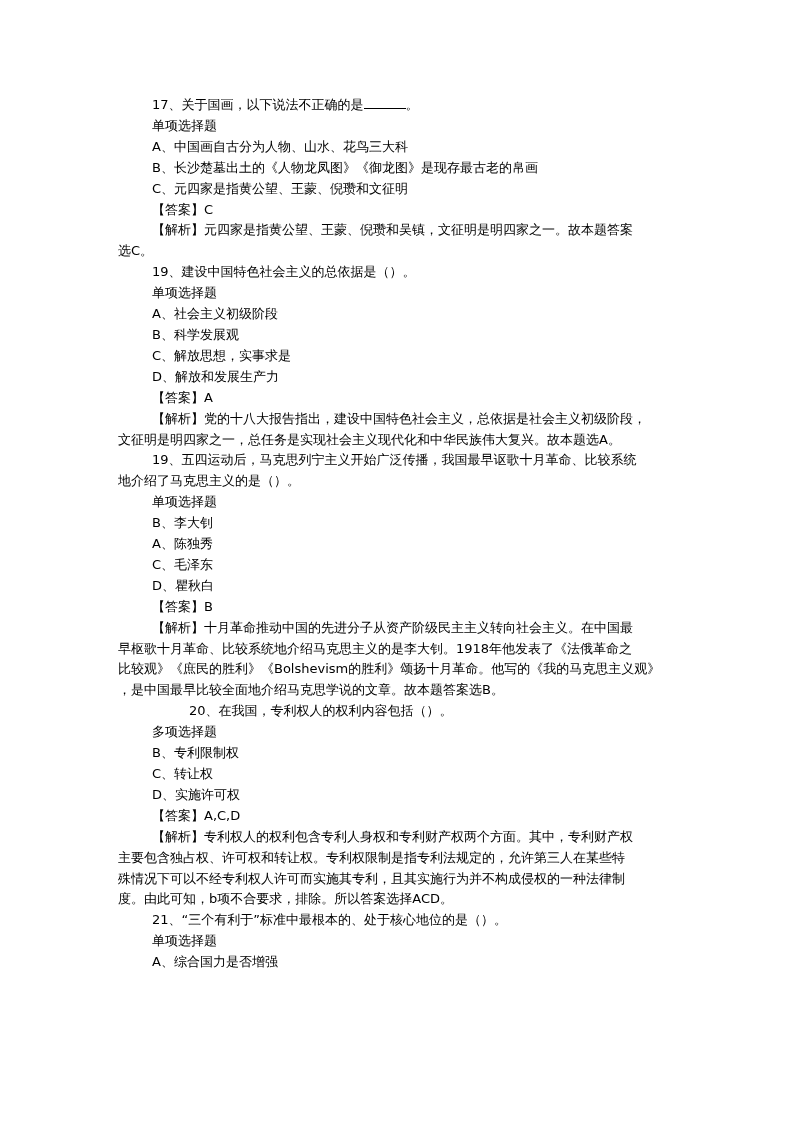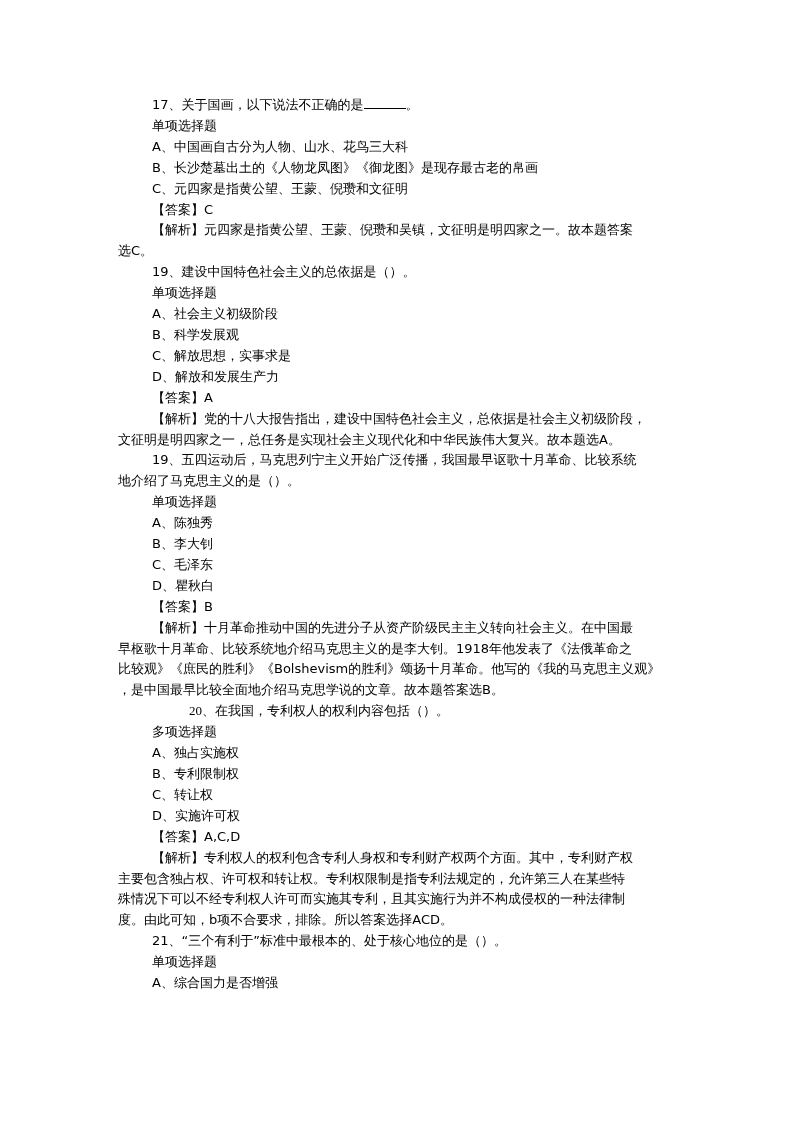--- a/index.html
+++ b/index.html
@@ -9,21 +9,21 @@
     left: 118px;
     top: 95px;
     width: 558px;
     font-family: "DejaVu Sans", "Liberation Sans", sans-serif;
     font-size: 13px;
     line-height: 20.9px;
     color: #000000;
   }
   .line { white-space: nowrap; }
   .ind { padding-left: 34px; }
-  .ind2 { padding-left: 71px; font-family: Liberation Serif, serif; }
+  .ind2 { padding-left: 71px; }
   .blank { display: inline-block; width: 42px; border-bottom: 1px solid #000; height: 12px; vertical-align: baseline; }
 </style>
 </head>
 <body>
 
 <div class="page">
 
   <div>
     <div class="line ind"><span>17、关于国画，以下说法不正确的是</span><span class="blank"></span><span>。</span></div>
     <div class="line ind">单项选择题</div>
@@ -44,35 +44,34 @@
     <div class="line ind">D、解放和发展生产力</div>
     <div class="line ind">【答案】A</div>
     <div class="line ind">【解析】党的十八大报告指出，建设中国特色社会主义，总依据是社会主义初级阶段，</div>
     <div class="line">文征明是明四家之一，总任务是实现社会主义现代化和中华民族伟大复兴。故本题选A。</div>
   </div>
 
   <div>
     <div class="line ind">19、五四运动后，马克思列宁主义开始广泛传播，我国最早讴歌十月革命、比较系统</div>
     <div class="line">地介绍了马克思主义的是（）。</div>
     <div class="line ind">单项选择题</div>
+    <div class="line ind">B、李大钊</div>
     <div class="line ind">A、陈独秀</div>
-    <div class="line ind">B、李大钊</div>
     <div class="line ind">C、毛泽东</div>
     <div class="line ind">D、瞿秋白</div>
     <div class="line ind">【答案】B</div>
     <div class="line ind">【解析】十月革命推动中国的先进分子从资产阶级民主主义转向社会主义。在中国最</div>
     <div class="line">早枢歌十月革命、比较系统地介绍马克思主义的是李大钊。1918年他发表了《法俄革命之</div>
     <div class="line">比较观》《庶民的胜利》《Bolshevism的胜利》颂扬十月革命。他写的《我的马克思主义观》</div>
     <div class="line">，是中国最早比较全面地介绍马克思学说的文章。故本题答案选B。</div>
   </div>
 
   <div>
     <div class="line ind2">20、在我国，专利权人的权利内容包括（）。</div>
     <div class="line ind">多项选择题</div>
-    <div class="line ind">A、独占实施权</div>
     <div class="line ind">B、专利限制权</div>
     <div class="line ind">C、转让权</div>
     <div class="line ind">D、实施许可权</div>
     <div class="line ind">【答案】A,C,D</div>
     <div class="line ind">【解析】专利权人的权利包含专利人身权和专利财产权两个方面。其中，专利财产权</div>
     <div class="line">主要包含独占权、许可权和转让权。专利权限制是指专利法规定的，允许第三人在某些特</div>
     <div class="line">殊情况下可以不经专利权人许可而实施其专利，且其实施行为并不构成侵权的一种法律制</div>
     <div class="line">度。由此可知，b项不合要求，排除。所以答案选择ACD。</div>
   </div>
 

